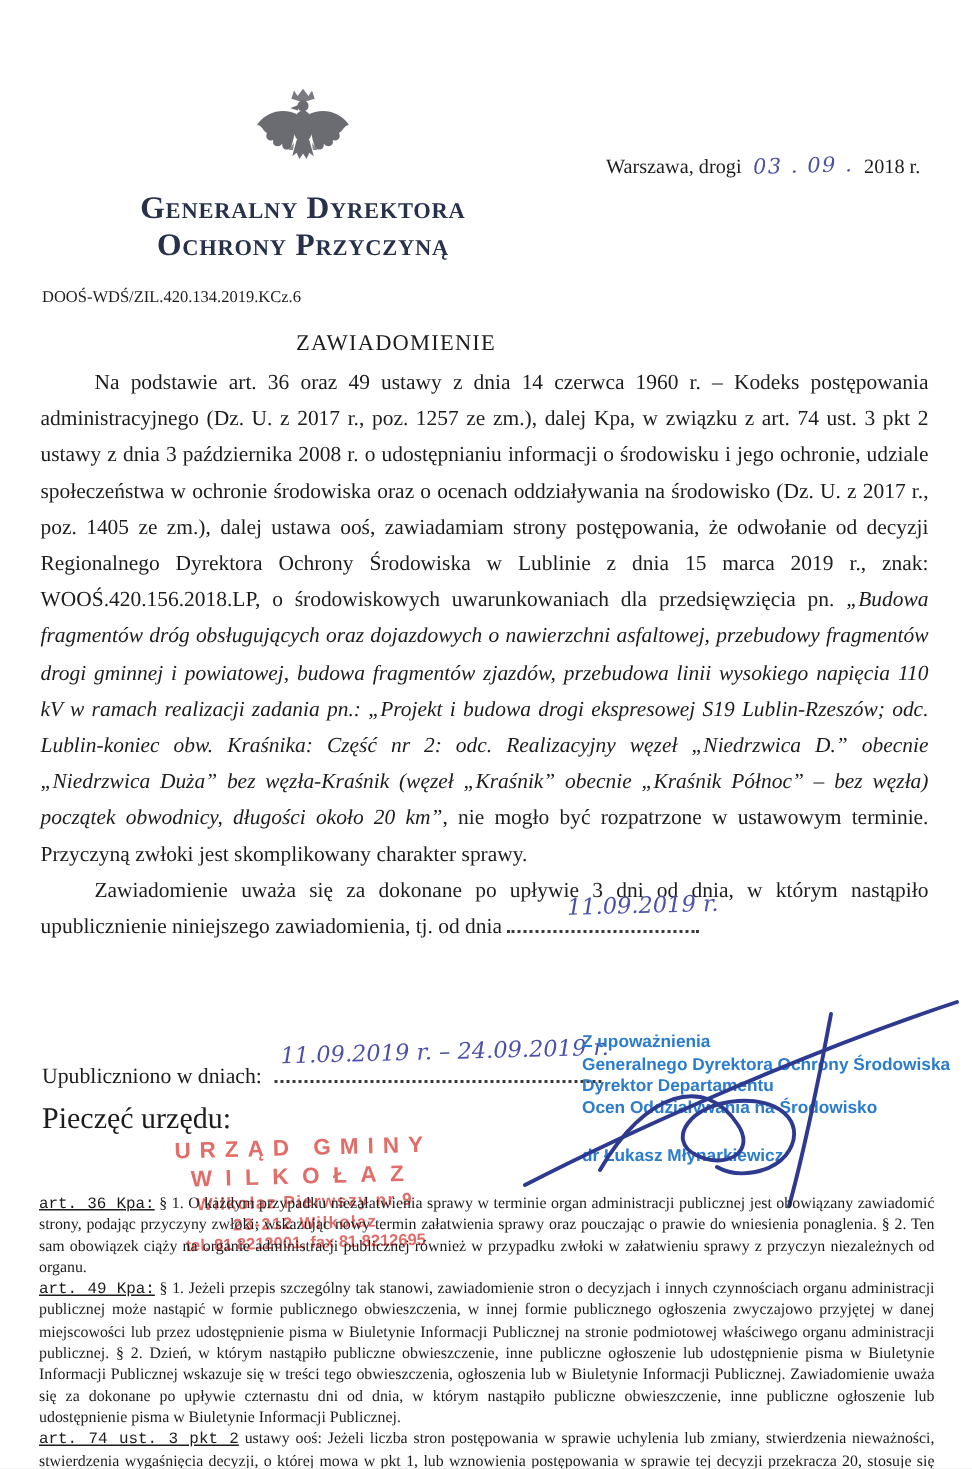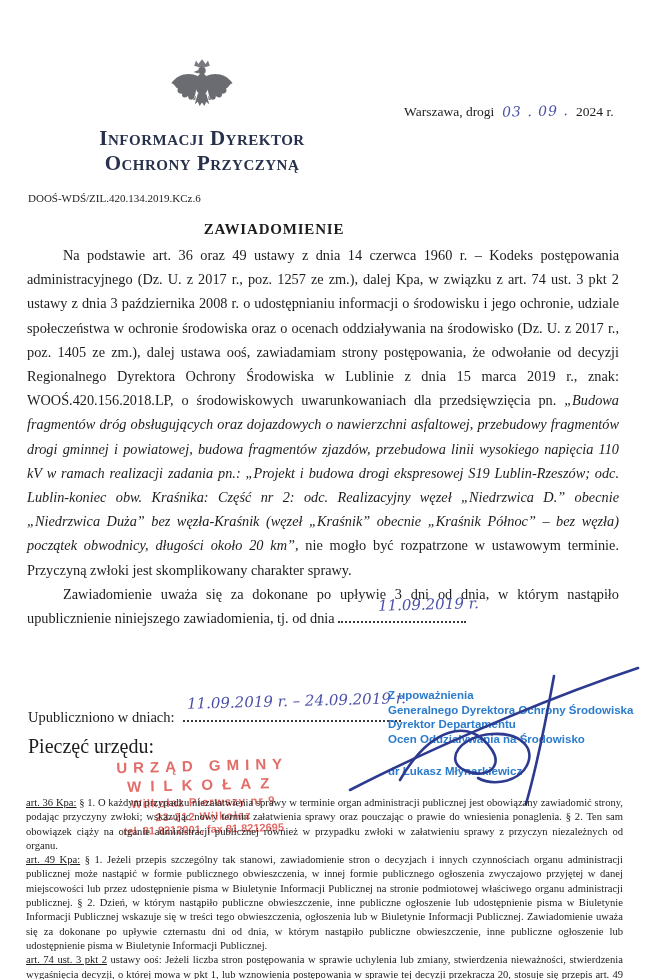--- a/index.html
+++ b/index.html
@@ -17,21 +17,21 @@
   }
   .dateline{position:absolute;left:404px;top:103px;font-size:13.5px;white-space:nowrap;}
   .hand{
     font-family:"DejaVu Serif", serif;font-style:italic;color:#4b50a8;
     display:inline-block;transform:rotate(-1.5deg);
   }
   .dateline .hand{font-size:14px;letter-spacing:1px;margin:0 4px;}
   .refnum{position:absolute;left:28px;top:192px;font-size:11px;}
   .doctitle{
     position:absolute;left:0;top:221px;width:528px;text-align:center;
-    font-weight:700;font-size:15px;letter-spacing:.8px;padding-left:10px;
+    font-weight:400;font-size:15px;letter-spacing:.8px;
   }
   
   .bodytext{
     position:absolute;left:27px;top:243px;width:592px;
     font-size:14.3px;line-height:24.2px;text-align:justify;
   }
   .bodytext p{margin:0;text-indent:36px;}
   .quote-italic{font-style:italic;margin-top:31px;}
   .bold{font-weight:700;}
   .dotwrap{position:relative;display:inline-block;border-bottom:2px dotted #3a3a3a;height:12px;vertical-align:baseline;}
@@ -58,21 +58,21 @@
     line-height:14.5px;color:#2b7ccc;
   }
   .sigblock .signame{margin-top:18px;}
   .sigscribble{position:absolute;left:342px;top:658px;width:306px;height:150px;pointer-events:none;}
   
   .footnotes{
     position:absolute;left:26px;top:796px;width:597px;
     font-size:10.6px;line-height:14.3px;text-align:justify;
   }
   .footnotes p{margin:0;}
-  .fn-lead{text-decoration:underline;}
+  .fn-lead{text-decoration:underline;font-family:Liberation Mono, monospace;}
 </style>
 </head>
 <body>
 
 <div class="page">
 
   <svg class="emblem" viewBox="0 0 120 100" xmlns="http://www.w3.org/2000/svg" aria-hidden="true">
     <g fill="#6b6b72">
       <path d="M47,13 L50,4 L54,10 L60,2 L66,10 L70,4 L73,13 L60,17 Z" opacity=".9"></path>
       <circle cx="60" cy="21" r="6.2"></circle>
@@ -81,25 +81,25 @@
       <path d="M53,30 C38,23 19,27 9,42 C16,44 15,49 20,51 C17,57 23,61 27,59 C25,66 33,68 37,63 C36,70 44,72 47,66 C50,58 51,48 53,42 Z"></path>
       <path d="M67,30 C82,23 101,27 111,42 C104,44 105,49 100,51 C103,57 97,61 93,59 C95,66 87,68 83,63 C84,70 76,72 73,66 C70,58 69,48 67,42 Z"></path>
       <path d="M53,59 L67,59 L72,77 L67,73 L64,80 L60,74 L56,80 L53,73 L48,77 Z"></path>
       <path d="M50,62 L44,70 L49,70 Z M70,62 L76,70 L71,70 Z" opacity=".8"></path>
     </g>
   </svg>
 
   <div class="dateline">
     <span>Warszawa, drogi</span>
     <span class="hand">03 . 09 .</span>
-    <span>2024 r.</span>
+    <span>2018 r.</span>
   </div>
 
   <div class="letterhead">
-    <div>Informacji Dyrektor</div>
+    <div>Generalny Dyrektora</div>
     <div>Ochrony Przyczyną</div>
   </div>
 
   <div class="refnum">DOOŚ-WDŚ/ZIL.420.134.2019.KCz.6</div>
 
   <div class="doctitle">ZAWIADOMIENIE</div>
 
   <div class="bodytext">
     <p><span>Na podstawie art. 36 oraz 49 ustawy z dnia 14 czerwca 1960 r. – Kodeks postępowania administracyjnego (Dz. U. z 2017 r., poz. 1257 ze zm.), dalej Kpa, w związku z art. 74 ust. 3 pkt 2 ustawy z dnia 3 października 2008 r. o udostępnianiu informacji o środowisku i jego ochronie, udziale społeczeństwa w ochronie środowiska oraz o ocenach oddziaływania na środowisko (Dz. U. z 2017 r., poz. 1405 ze zm.), dalej ustawa ooś, zawiadamiam strony postępowania, że odwołanie od decyzji Regionalnego Dyrektora Ochrony Środowiska w Lublinie z dnia 15 marca 2019 r., znak: WOOŚ.420.156.2018.LP, o środowiskowych uwarunkowaniach dla przedsięwzięcia pn. </span><span class="quote-italic">„Budowa fragmentów dróg obsługujących oraz dojazdowych o nawierzchni asfaltowej, przebudowy fragmentów drogi gminnej i powiatowej, budowa fragmentów zjazdów, przebudowa linii wysokiego napięcia 110 kV w ramach realizacji zadania pn.: „Projekt i budowa drogi ekspresowej S19 Lublin-Rzeszów; odc. Lublin-koniec obw. Kraśnika: Część nr 2: odc. Realizacyjny węzeł „Niedrzwica D.” obecnie „Niedrzwica Duża” bez węzła-Kraśnik (węzeł „Kraśnik” obecnie „Kraśnik Północ” – bez węzła) początek obwodnicy, długości około 20 km”</span><span>, nie mogło być rozpatrzone w ustawowym terminie.  Przyczyną zwłoki jest skomplikowany charakter sprawy.</span></p>
     <p><span>Zawiadomienie uważa się za dokonane po upływie 3 dni od dnia, w którym nastąpiło upublicznienie niniejszego zawiadomienia, tj. od dnia </span><span class="dotwrap" style="width:128px;"><span class="hand">11.09.2019 r.</span></span></p>

